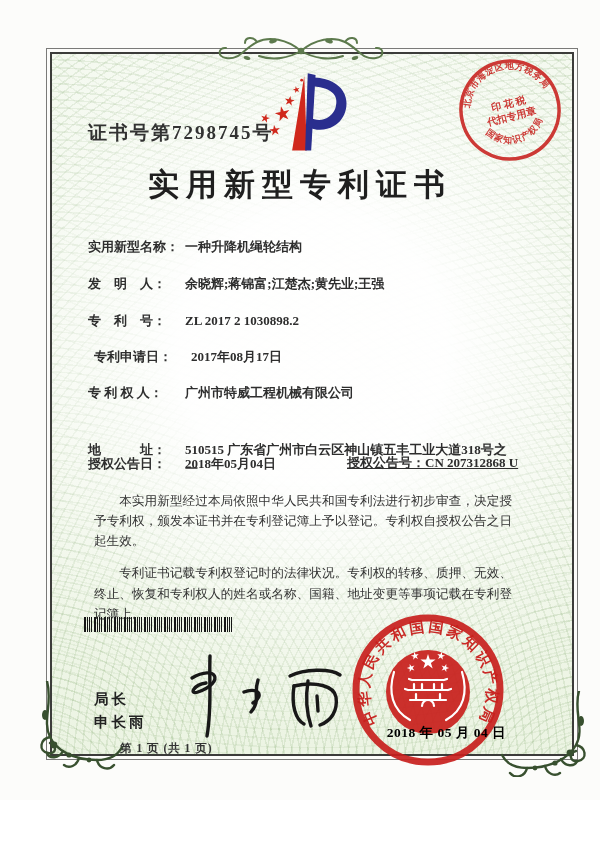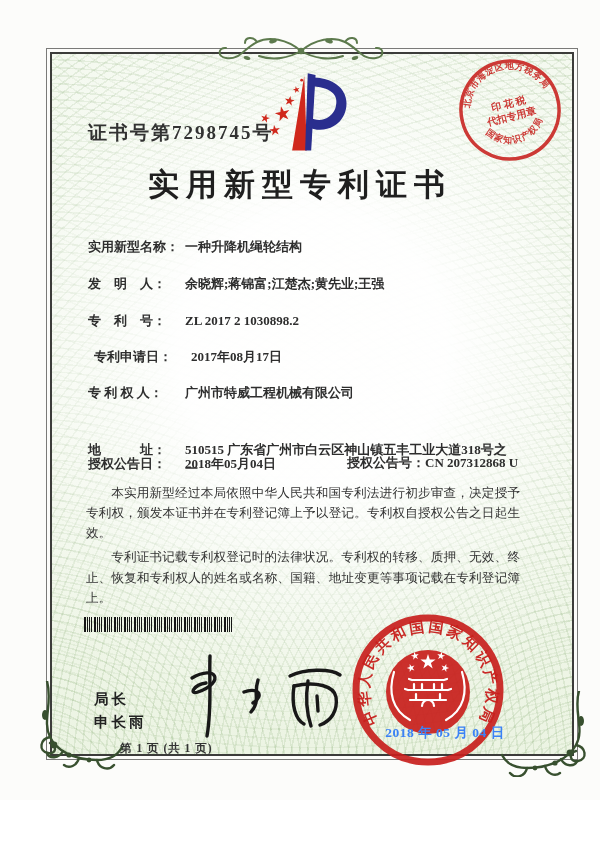--- a/index.html
+++ b/index.html
@@ -27,46 +27,46 @@
   .cert-no{
     position:absolute;left:88px;top:120px;font-size:19px;font-weight:600;
     letter-spacing:2px;color:#323232;
   }
   .logo{position:absolute;left:254px;top:66px;width:104px;height:96px;}
   .title{
     position:absolute;left:0;top:164px;width:100%;text-align:center;
     font-size:31px;font-weight:700;letter-spacing:7px;color:#1f1f1f;font-family:Liberation Mono, monospace;
   }
   .fields{position:absolute;left:88px;top:238px;width:452px;font-size:13px;font-weight:600;color:#2e2e2e;}
-  .frow{position:absolute;left:0;white-space:nowrap;}
+  .frow{position:absolute;left:0;white-space:nowrap;text-decoration:underline;}
   .frow .lab{display:inline-block;width:97px;vertical-align:top;}
   .frow .val{display:inline-block;vertical-align:top;white-space:normal;line-height:1.45;}
   .frow.addr .val{width:334px;}
   .pair1{display:inline-block;width:259px;}
   .paras{
     position:absolute;left:82px;top:479px;width:442px;
     font-size:12.6px;line-height:1.6;text-align:justify;color:#333;font-weight:500;
   }
-  .paras p{margin:4px;text-indent:2em;}
+  .paras p{margin:12px;text-indent:2em;}
   .barcode{
     position:absolute;left:84px;top:617px;width:150px;height:15px;
     background:
       repeating-linear-gradient(90deg,#161616 0 2px,rgba(0,0,0,0) 2px 3px,#161616 3px 4px,rgba(0,0,0,0) 4px 7px,#161616 7px 8px,rgba(0,0,0,0) 8px 10px),
       repeating-linear-gradient(90deg,#161616 0 1px,rgba(0,0,0,0) 1px 5px);
   }
   .signer{
     position:absolute;left:94px;top:688px;
     font-family:"Liberation Sans","DejaVu Sans",sans-serif;
     font-size:14.5px;font-weight:700;letter-spacing:3px;line-height:23px;color:#222;
   }
   .signature{position:absolute;left:180px;top:648px;width:170px;height:100px;}
   .main-seal{position:absolute;left:352px;top:614px;width:152px;height:152px;}
   .seal-date{
-    position:absolute;left:368px;top:724px;width:154px;text-align:center;
-    font-size:13.5px;font-weight:700;letter-spacing:0.5px;color:#3b82f6;
+    position:absolute;left:352px;top:724px;width:154px;text-align:right;
+    font-size:13.5px;font-weight:700;letter-spacing:0.5px;color:#000000;
   }
   .page-num{
     position:absolute;left:120px;top:741px;width:360px;
     font-size:11.5px;font-weight:600;color:#333;letter-spacing:1px;
   }
   .tax-seal{position:absolute;left:456px;top:56px;width:108px;height:108px;transform:rotate(-14deg);opacity:.88;}
   .scanbar{position:absolute;left:0;top:800px;width:600px;height:56px;background:#fff;}
 </style>
 </head>
 <body>

